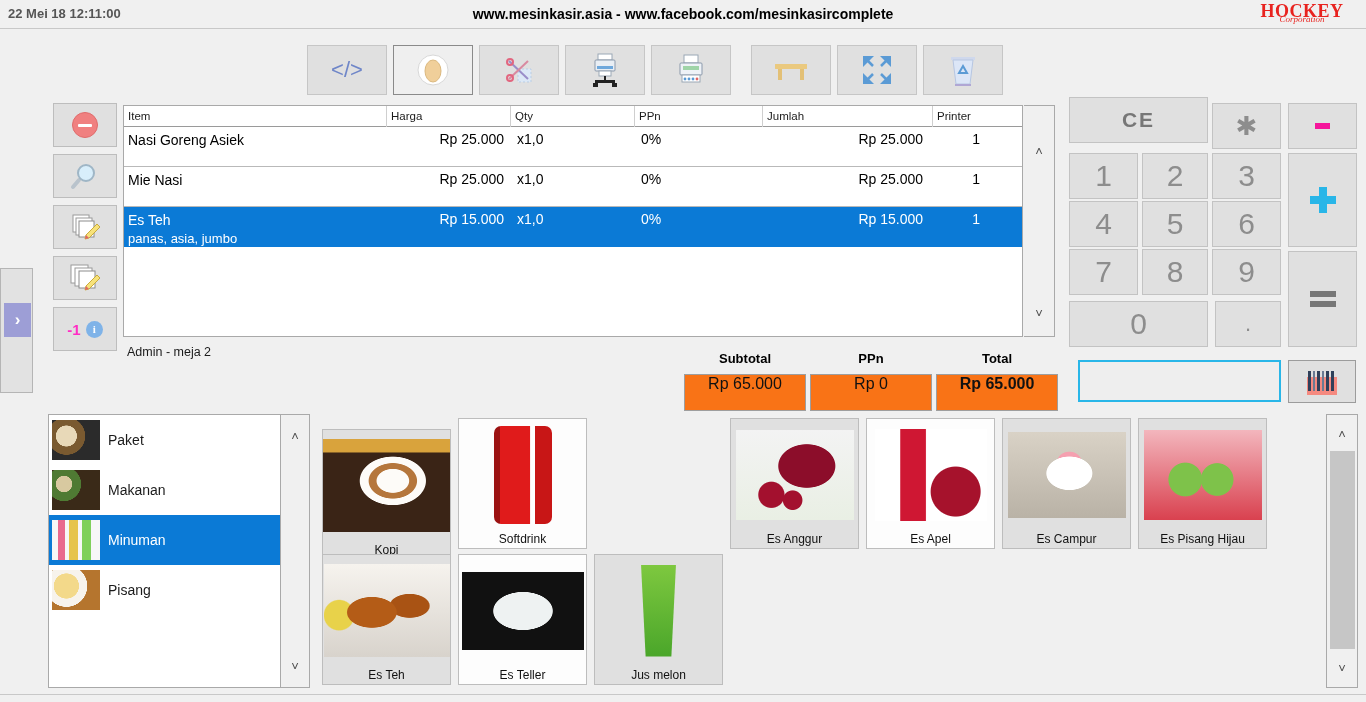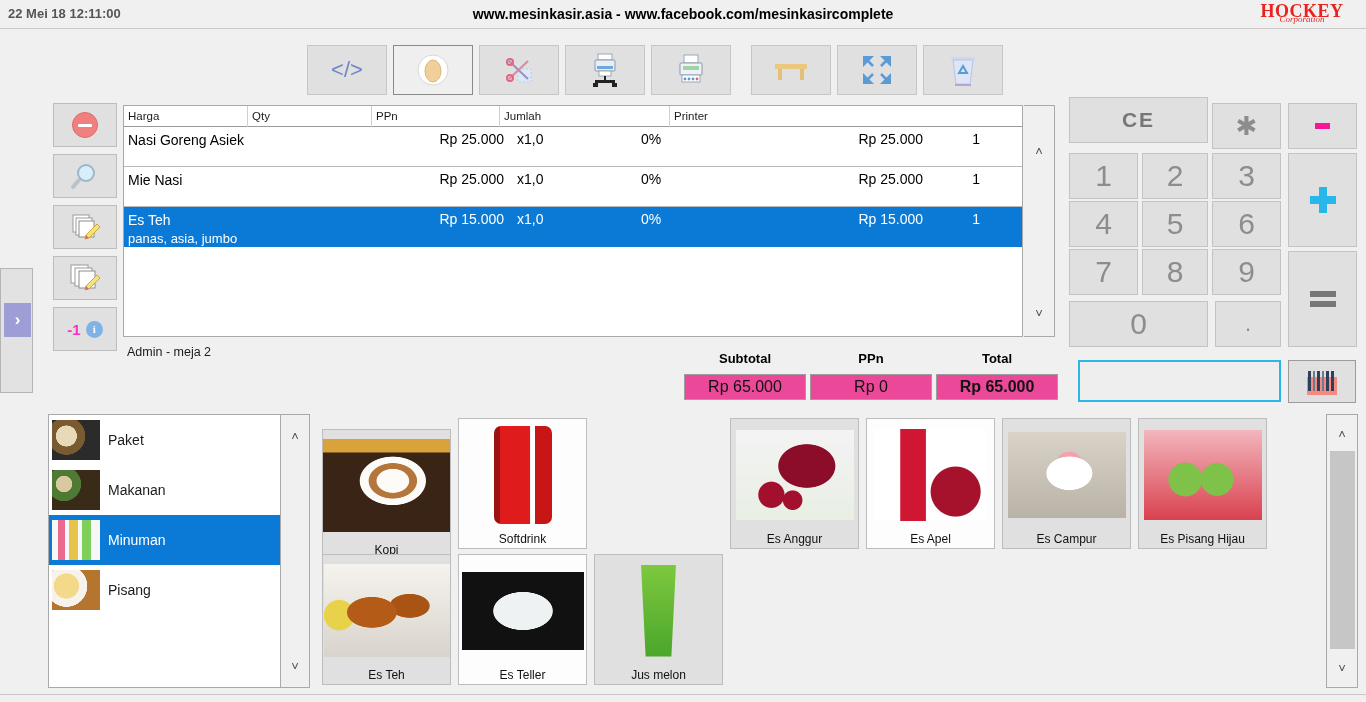--- a/index.html
+++ b/index.html
@@ -111,22 +111,22 @@
     width: 100%; height: 30px; display: flex; align-items: center; justify-content: center;
     font-size: 13px; color: #505050; cursor: pointer;
   }
   #cart-sb .up { position: absolute; top: 30px; }
   #cart-sb .dn { position: absolute; bottom: 8px; }
 
   
   #admin { position: absolute; left: 127px; top: 345px; font-size: 12.5px; color: #1b1b1b; }
   .tot-lbl { position: absolute; font-size: 13px; font-weight: bold; color: #000; text-align: center; }
   .tot-box {
-    position: absolute; height: 26px; background: #ec4899;
-    border: 1px solid #9e9e9e; display: flex; align-items: center; justify-content: center;
+    position: absolute; height: 37px; background: #f97316;
+    border: 1px solid #9e9e9e; display: flex; justify-content: center;
   }
   .tot-box span { font-size: 16px; color: #111; }
   .tot-box.total span { font-weight: bold; }
 
   
   .kb {
     position: absolute; background: #e0e0e0; border: 1px solid #c3c3c3;
     display: flex; align-items: center; justify-content: center;
     font-size: 30px; color: #8d8d8d; cursor: pointer;
     font-family: "Liberation Sans", sans-serif;
@@ -322,20 +322,21 @@
   <span class="neg1">-1</span>
   <span class="infodot">i</span>
 </div>
 
 <div id="edgepanel">
   <div id="edgebtn">›</div>
 </div>
 
 <div id="cart">
   <div id="cart-head">
+    <div class="c-item">Item</div>
     <div class="c-harga">Harga</div>
     <div class="c-qty">Qty</div>
     <div class="c-ppn">PPn</div>
     <div class="c-jml">Jumlah</div>
     <div class="c-prn">Printer</div>
   </div>
 
   <div class="crow">
     <div class="nm">Nasi Goreng Asiek</div>
     <div class="hg">Rp 25.000</div>

